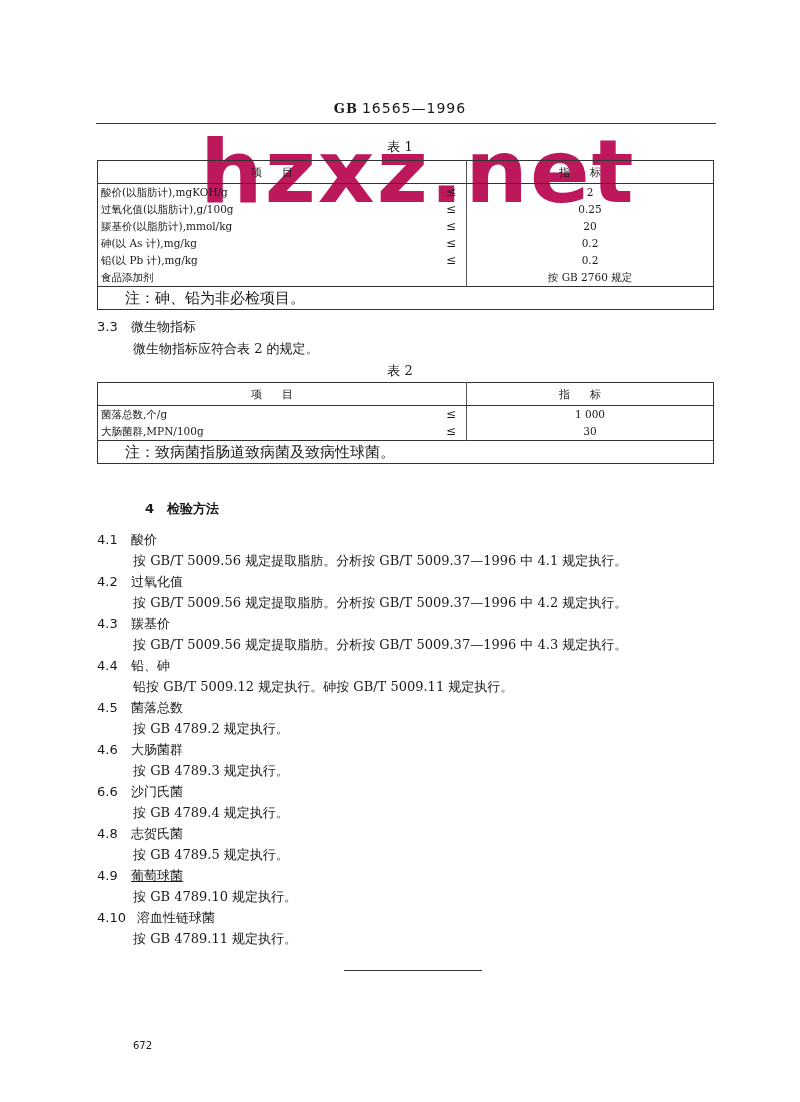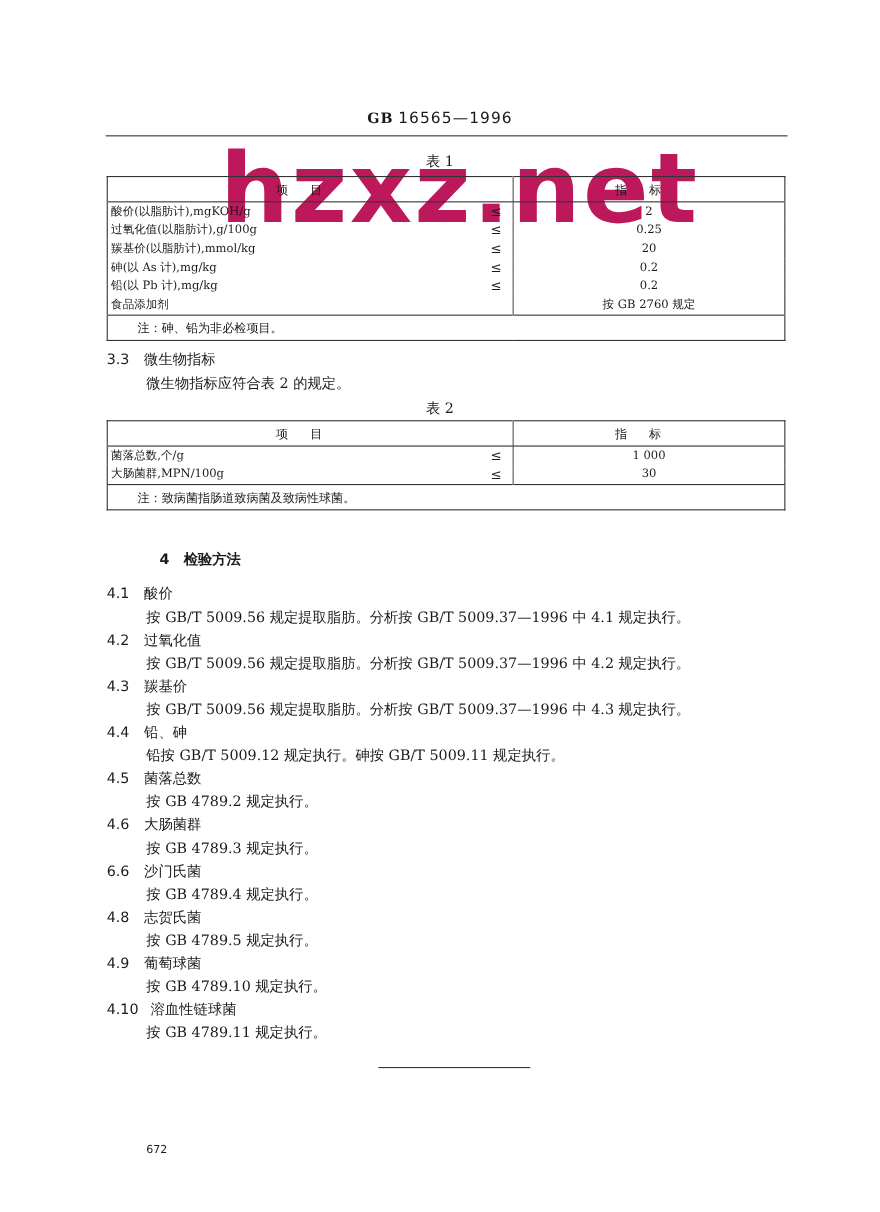--- a/index.html
+++ b/index.html
@@ -22,21 +22,21 @@
     table.spec {
       position: absolute; left: 97px; width: 617px; border-collapse: collapse; font-size: 10.5px;
       border: 1.2px solid #333;
     }
     table.spec th { font-weight: normal; height: 20px; border-bottom: 1px solid #333; letter-spacing: 20px; font-size: 11px; }
     table.spec td { height: 17px; padding: 0; line-height: 17px; margin-top: 12px; }
     table.spec td.item { padding-left: 3px; position: relative; }
     table.spec td.item .le { position: absolute; right: 10px; top: 0; font-size: 12px; }
     table.spec td.val { text-align: center; }
     table.spec .col-l { border-right: 1px solid #555; width: 365px; }
-    table.spec tr.note td { border-top: 1.2px solid #333; height: 22px; padding-left: 27px; font-size: 11px; }
+    table.spec tr.note td { border-top: 1.2px solid #333; height: 22px; padding-left: 27px; font-size: 15px; }
     .sec { position: absolute; left: 105px; font-size: 13px; }
     .sec .num { font-family: "DejaVu Sans", "Liberation Sans", sans-serif; display: inline-block; min-width: 34px; }
     .sec.bold { font-weight: bold; }
     .body-text { position: absolute; left: 133px; font-size: 13px; }
     .end-rule { position: absolute; left: 344px; top: 970px; width: 138px; border-top: 1.2px solid #333; }
     .page-num { position: absolute; left: 133px; top: 1040px; font-size: 10px; font-family: "DejaVu Sans", sans-serif; }
   </style>
 </head>
 <body>
 
@@ -137,21 +137,21 @@
 
   <div class="sec" style="top:741px; left:97px;"><span class="num">4.6</span><span>大肠菌群</span></div>
   <div class="body-text" style="top:762px;">按 GB 4789.3 规定执行。</div>
 
   <div class="sec" style="top:783px; left:97px;"><span class="num">6.6</span><span>沙门氏菌</span></div>
   <div class="body-text" style="top:804px;">按 GB 4789.4 规定执行。</div>
 
   <div class="sec" style="top:825px; left:97px;"><span class="num">4.8</span><span>志贺氏菌</span></div>
   <div class="body-text" style="top:846px;">按 GB 4789.5 规定执行。</div>
 
-  <div class="sec" style="top:867px; left:97px;"><span class="num">4.9</span><span>葡萄球菌</span></div>
+  <div class="sec" style="top:867px; left:97px;text-decoration:underline;"><span class="num">4.9</span><span>葡萄球菌</span></div>
   <div class="body-text" style="top:888px;">按 GB 4789.10 规定执行。</div>
 
   <div class="sec" style="top:909px; left:97px;"><span class="num" style="min-width:40px;">4.10</span><span>溶血性链球菌</span></div>
   <div class="body-text" style="top:930px;">按 GB 4789.11 规定执行。</div>
 
   <div class="end-rule"></div>
   <div class="page-num">672</div>
 </div>
 
 </body></html>

